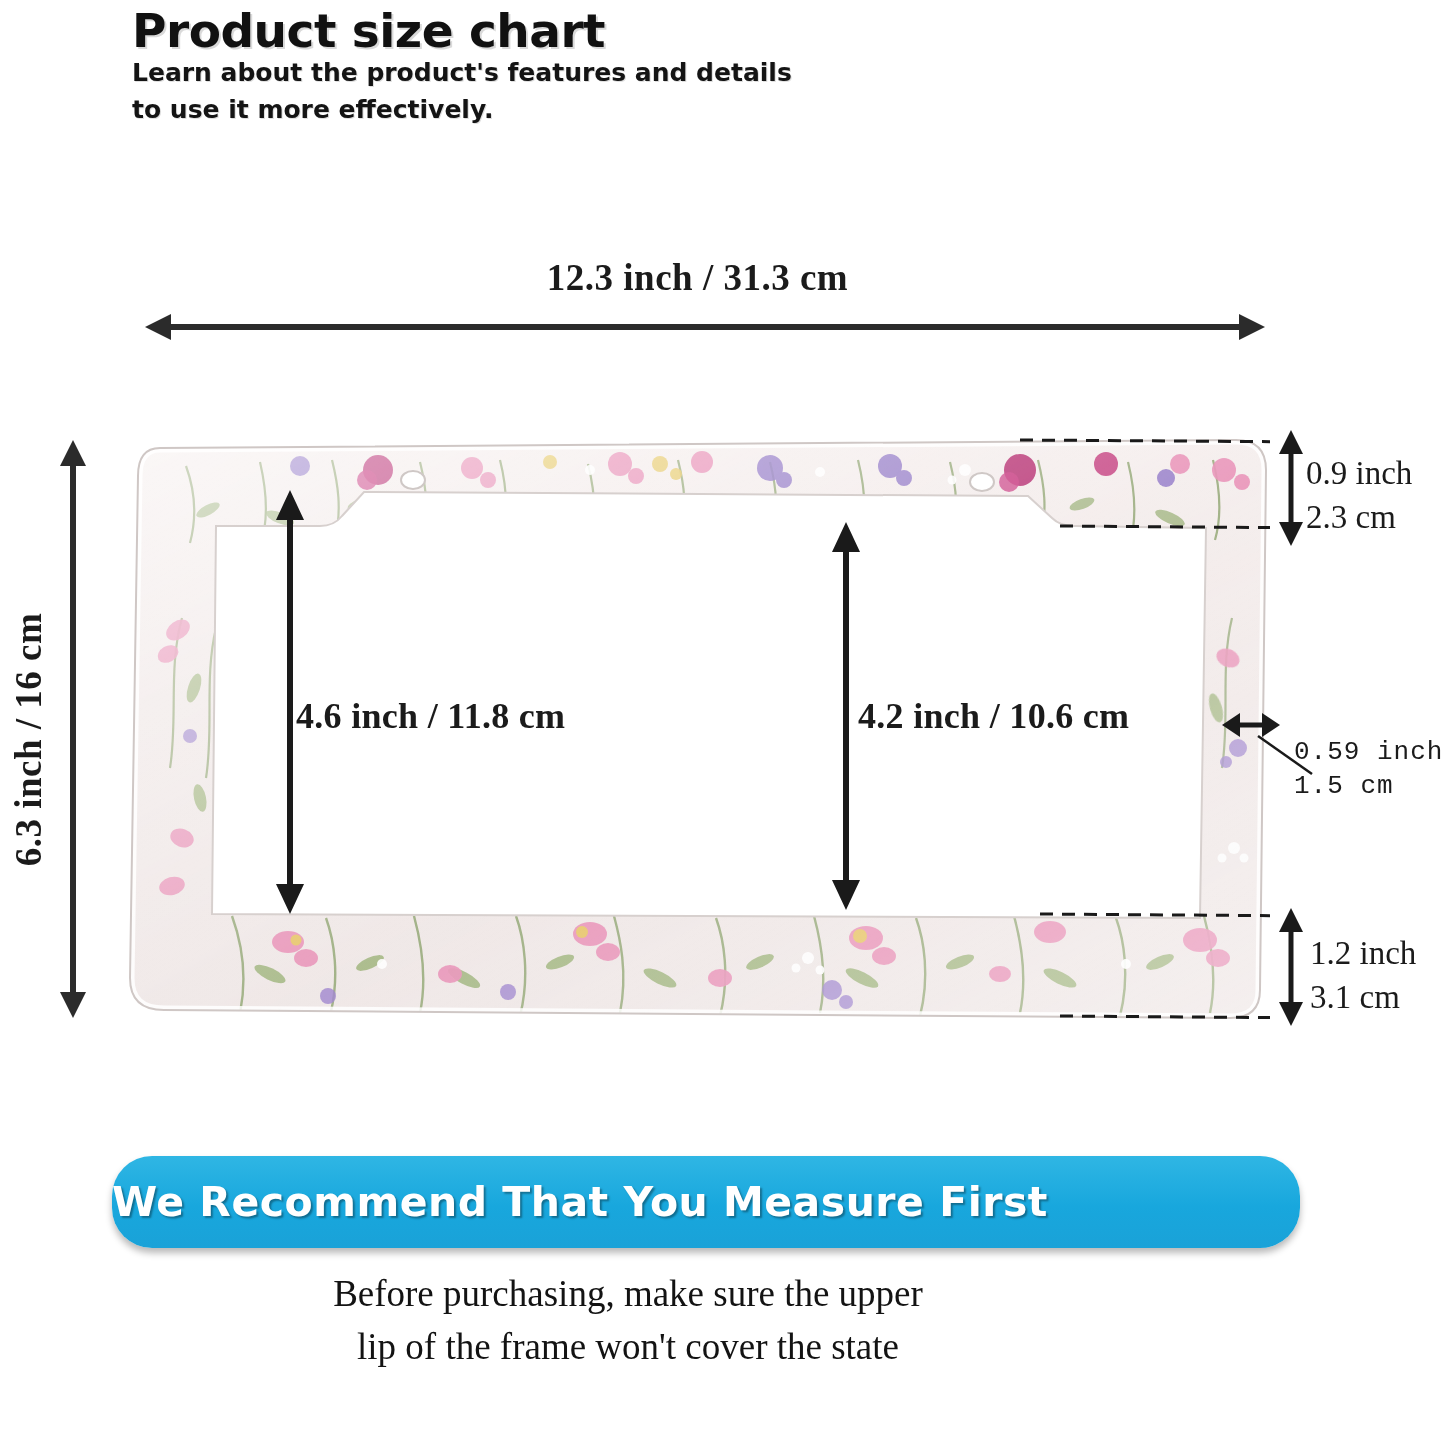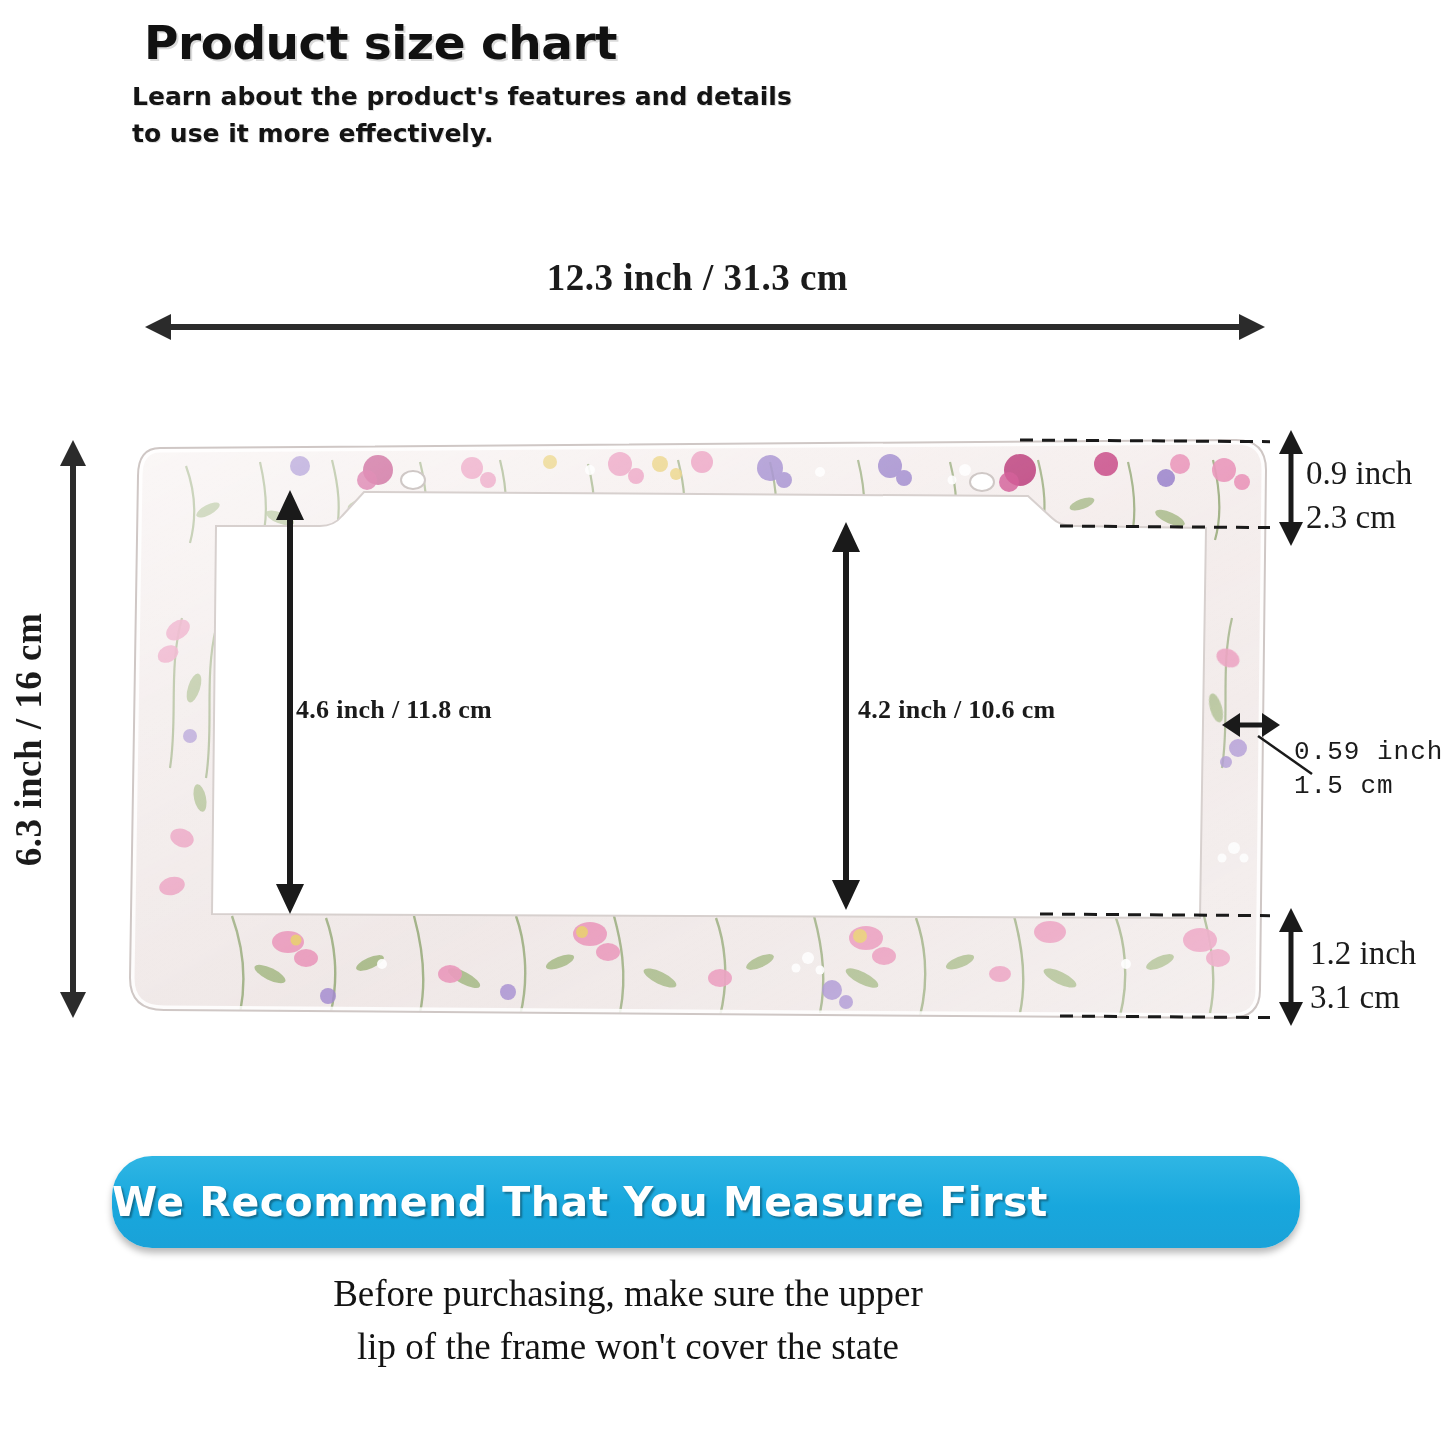--- a/index.html
+++ b/index.html
@@ -23,21 +23,21 @@
     top: 6px;
     width: 1000px;
   }
   #title {
     font-family: "DejaVu Sans", sans-serif;
     font-weight: bold;
     font-size: 47px;
     letter-spacing: -0.5px;
     color: #111111;
     text-shadow: 2px 2px 0 rgba(150,150,150,0.35);
-    margin: 12px;
+    margin: 0;
     line-height: 1.05;
   }
   #subtitle {
     font-family: "DejaVu Sans", sans-serif;
     font-weight: bold;
     font-size: 25px;
     color: #141414;
     line-height: 1.45;
     text-shadow: 1px 1px 0 rgba(160,160,160,0.35);
   }
@@ -91,21 +91,21 @@
     left: 120px;
     top: 418px;
     width: 1150px;
     height: 620px;
   }
   #frame-svg { display: block; }
 
   
   .inner-dim {
     position: absolute;
-    font-size: 26px;
+    font-size: 36px;
     font-weight: bold;
     color: #1b1b1b;
     white-space: nowrap;
     letter-spacing: 0.3px;
   }
   #dim-inner-w { left: 296px; top: 695px; }
   #dim-inner-h { left: 858px; top: 695px; }
 
   
   .right-dim {

